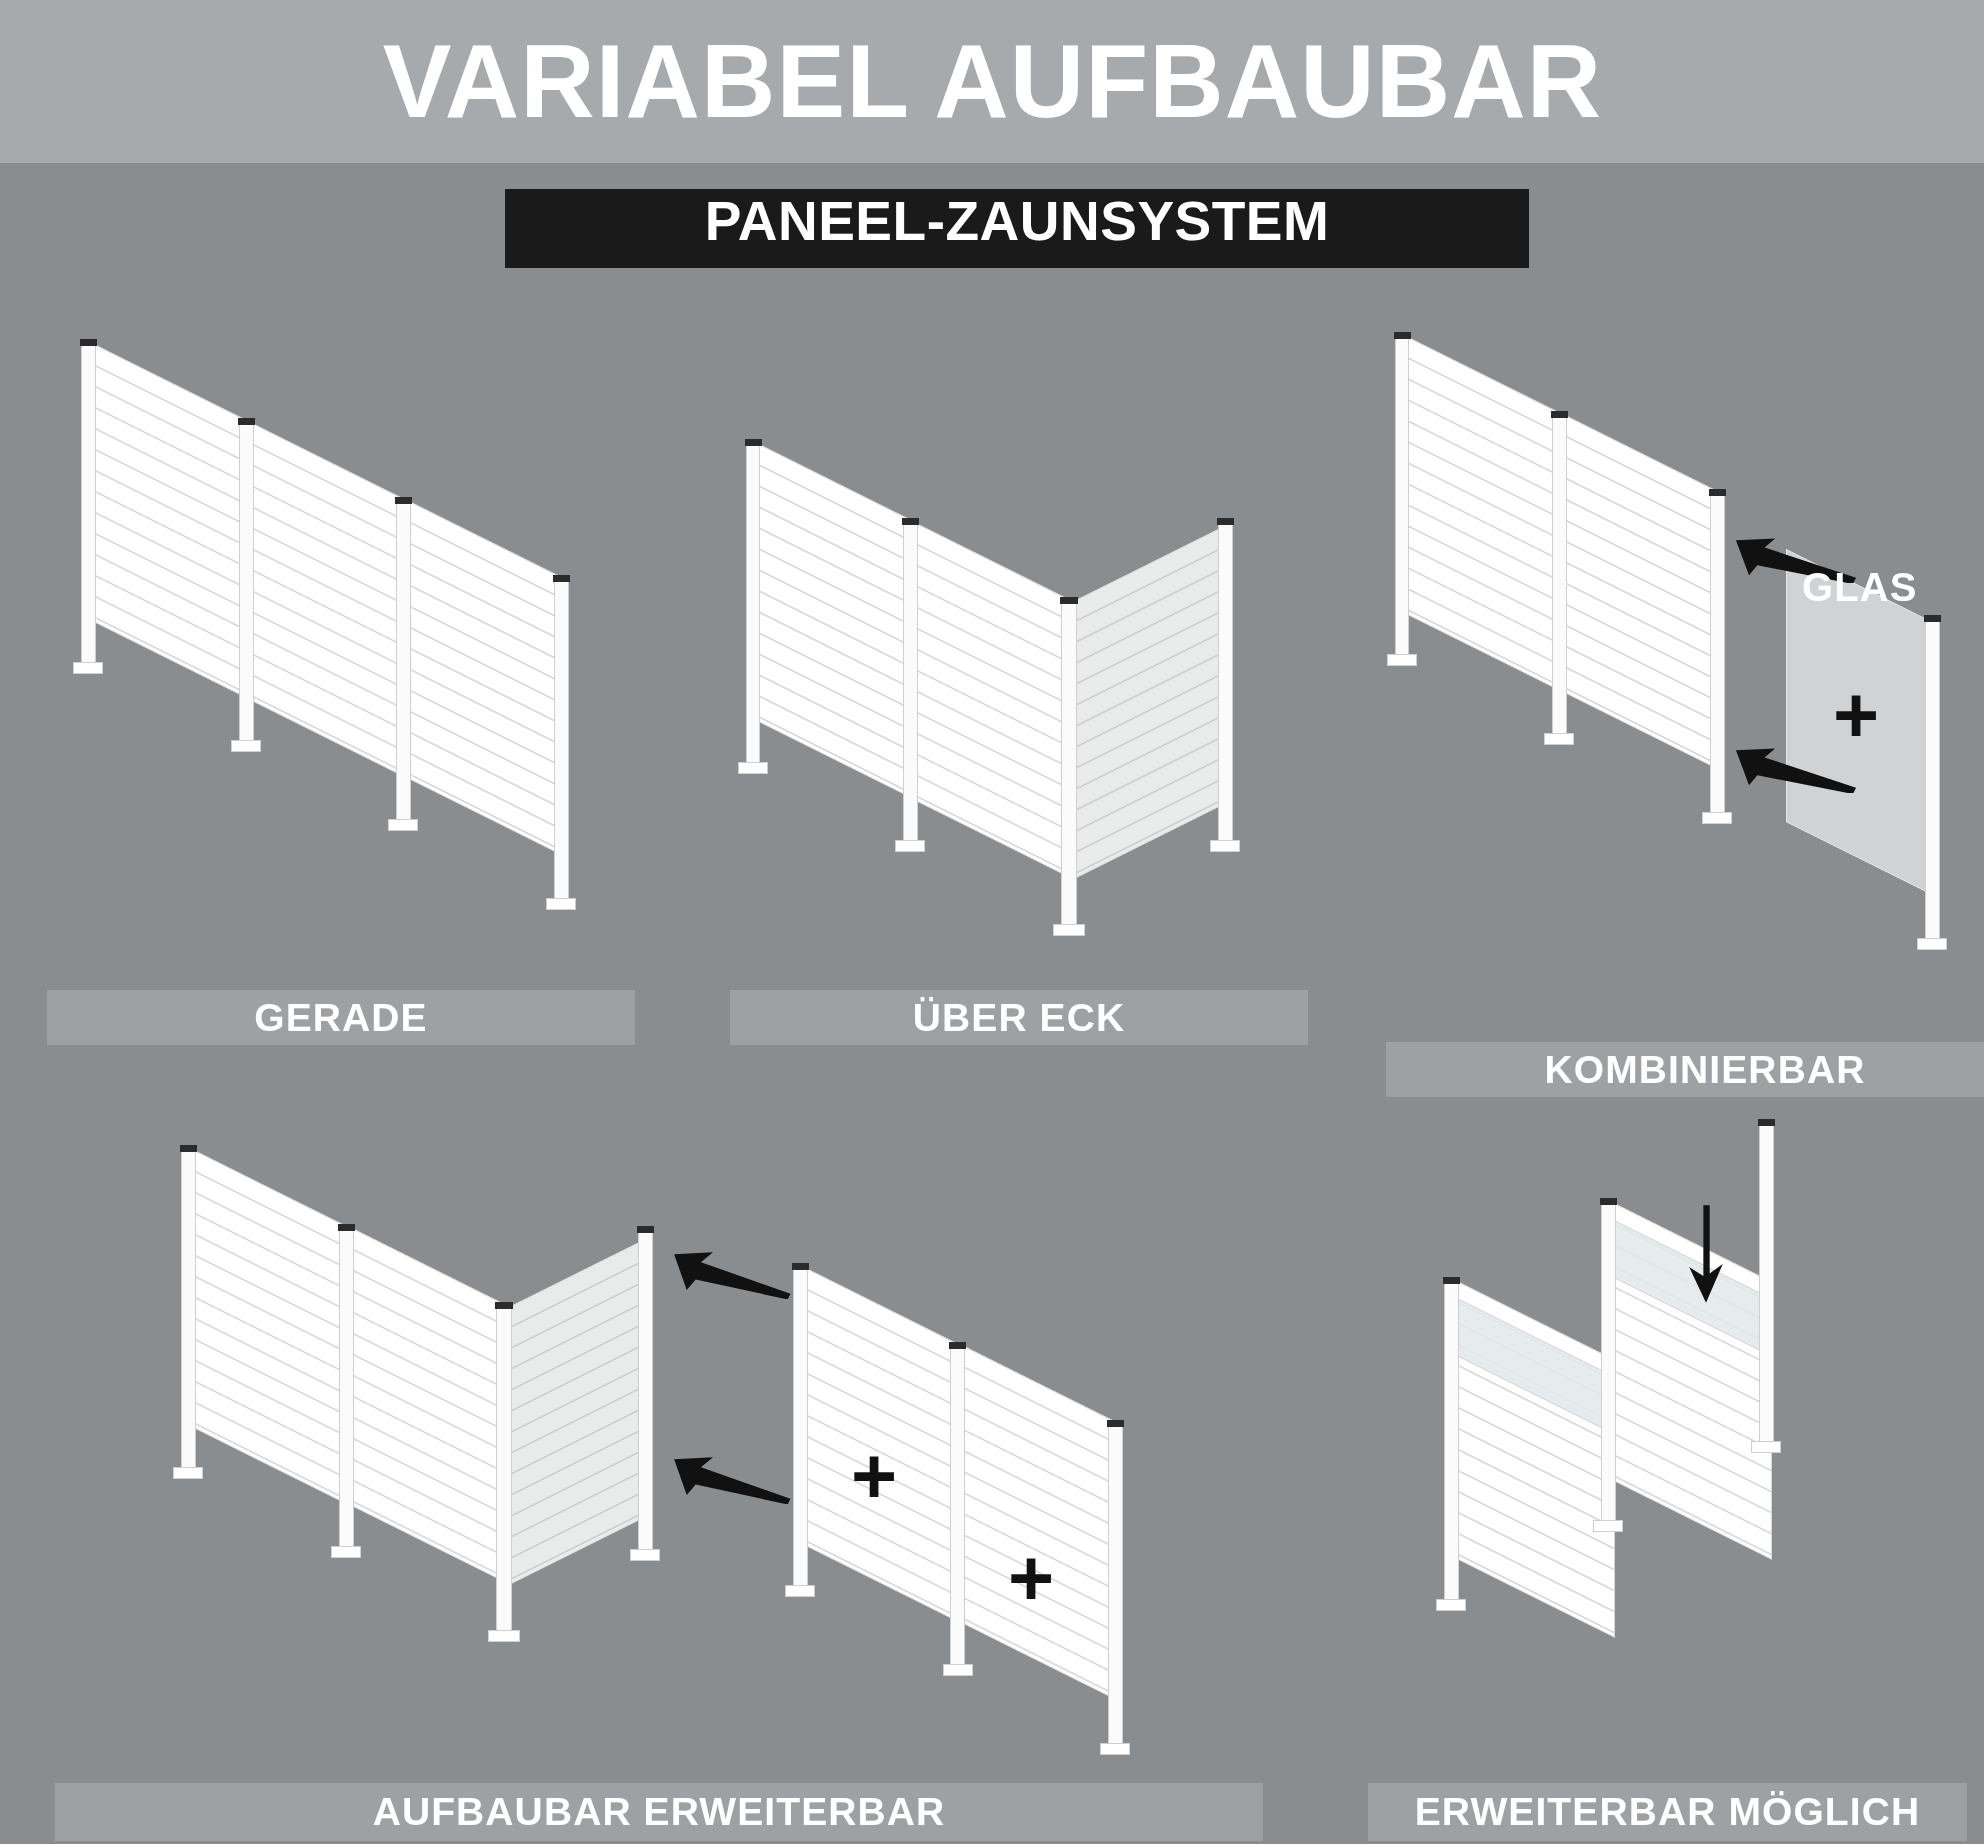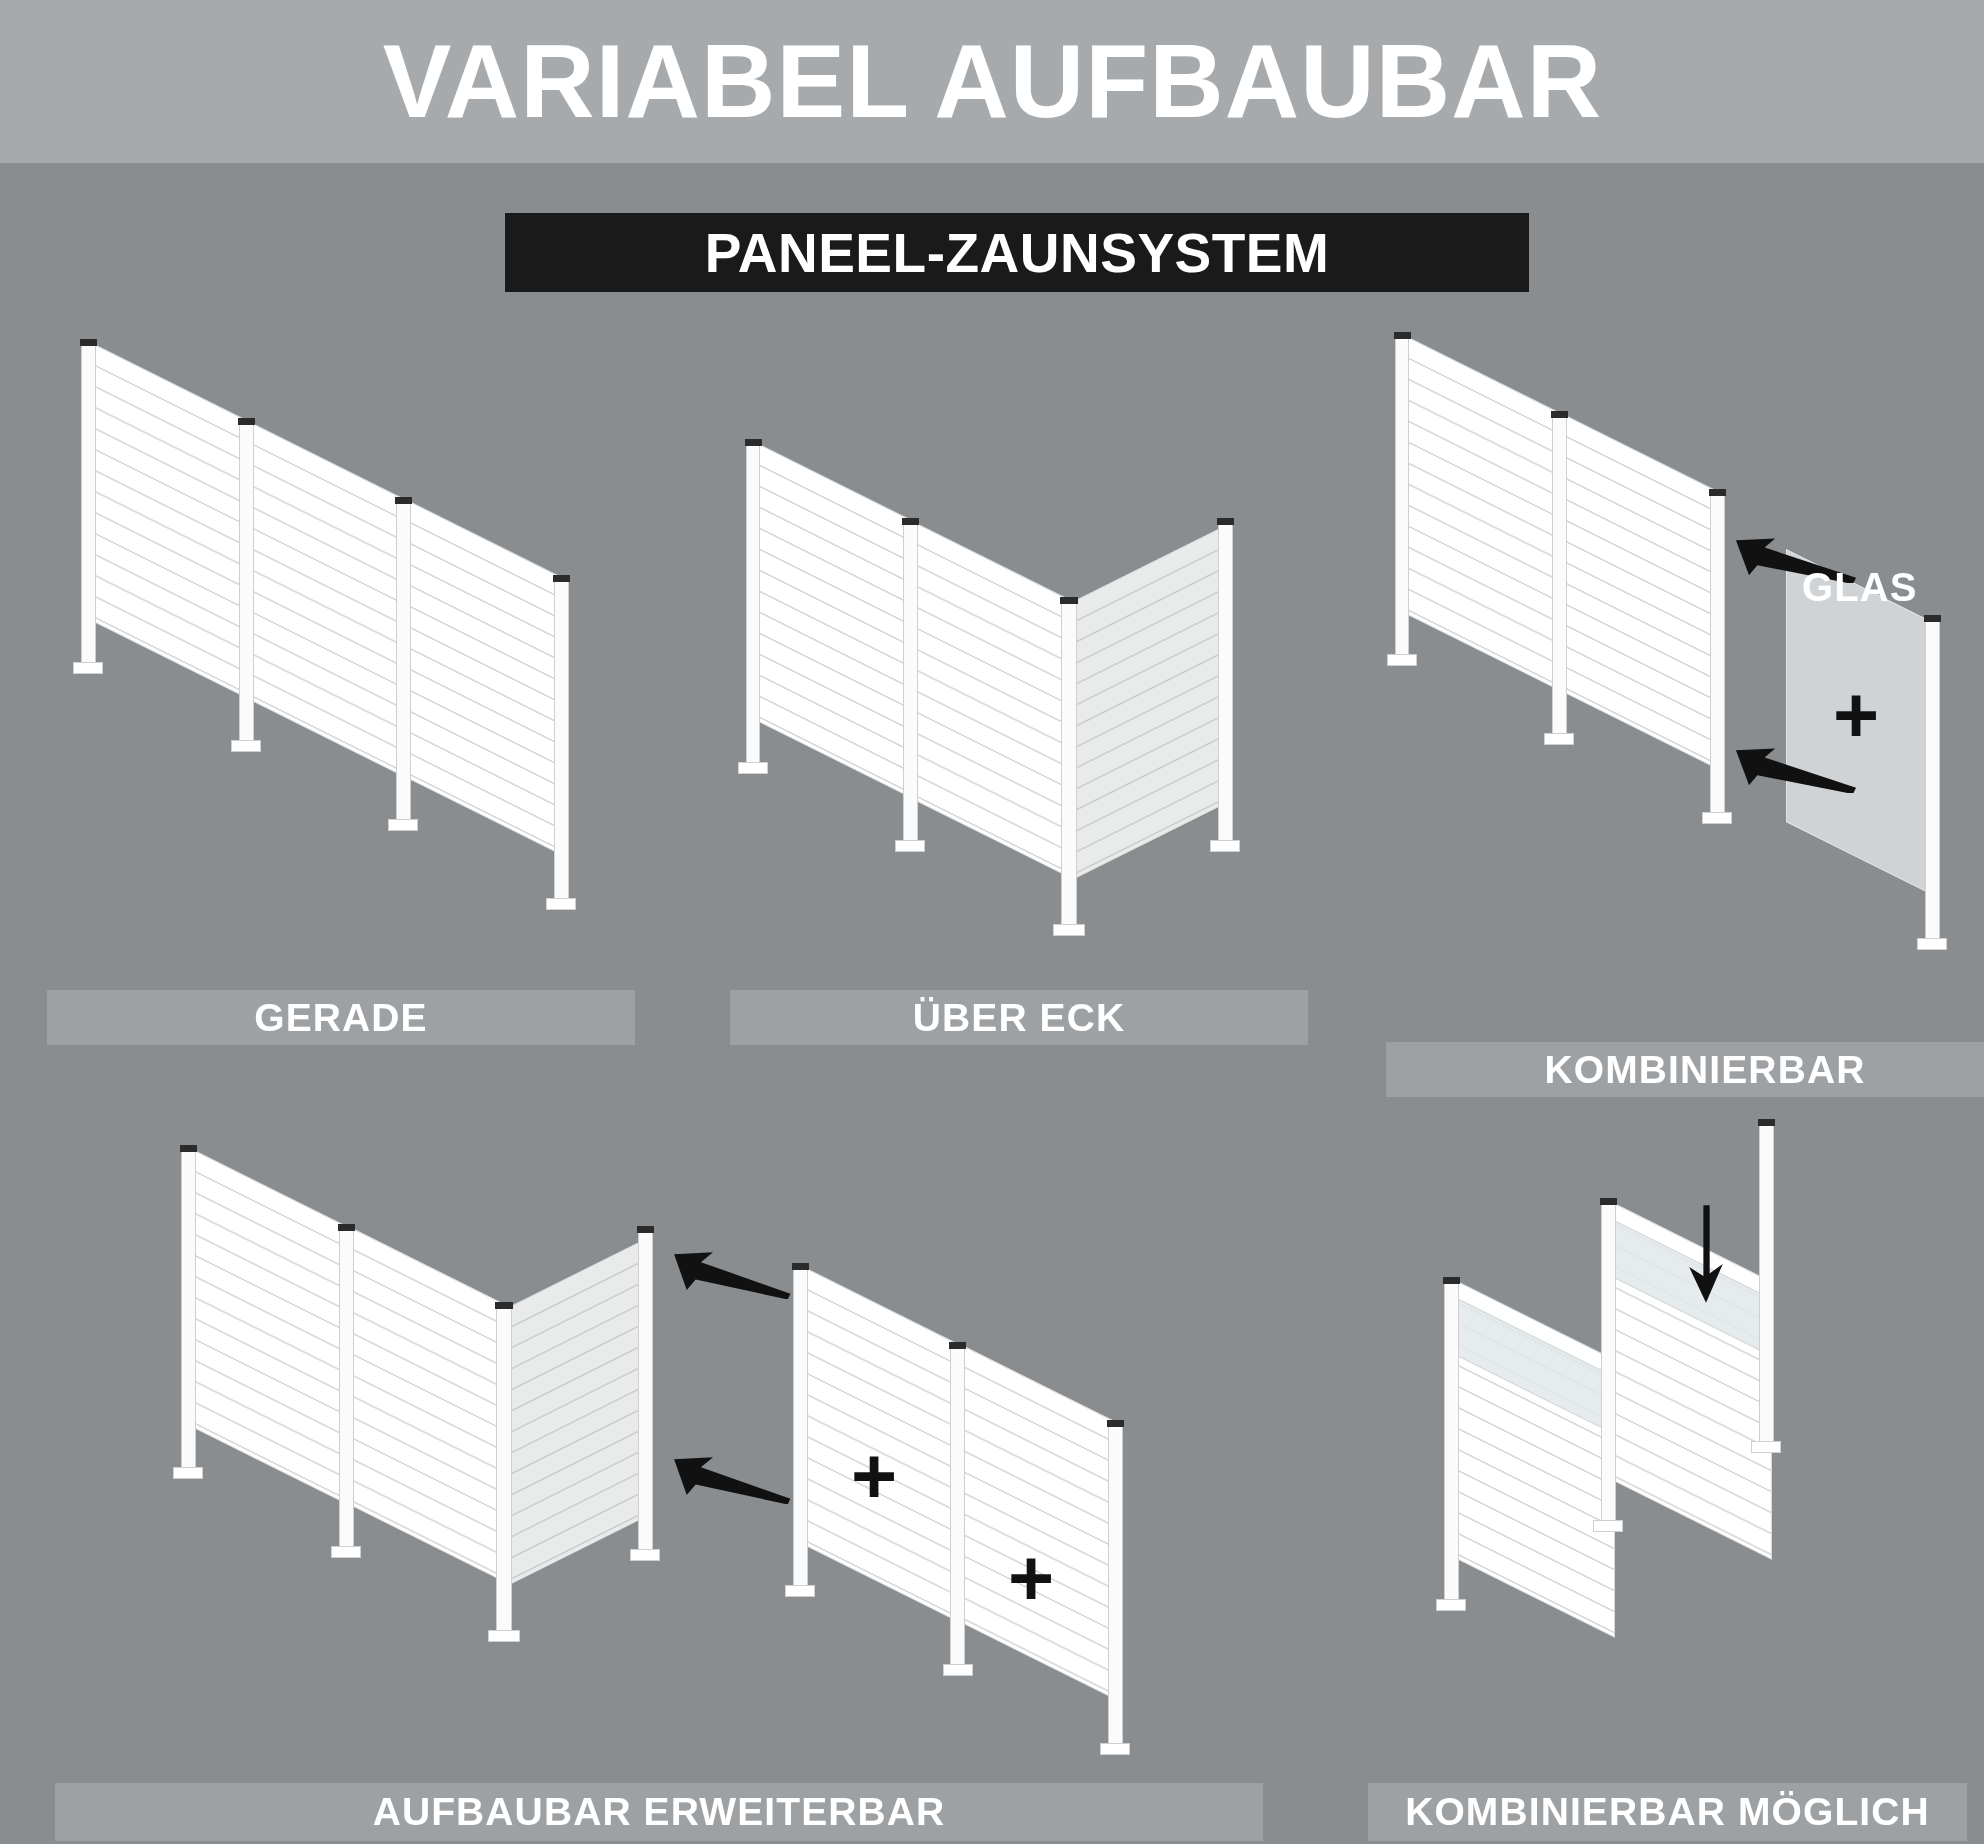--- a/index.html
+++ b/index.html
@@ -36,23 +36,21 @@
   }
 
   .subtitle-box {
     position: absolute;
     left: 505px;
     top: 189px;
     width: 1024px;
     height: 79px;
     background: #1a1a1a;
     display: flex;
-    align-items: center;
     justify-content: center;
-    margin-top: 24px;
   }
   .subtitle-text {
     color: #ffffff;
     font-size: 55px;
     font-weight: bold;
     letter-spacing: 0.5px;
     white-space: nowrap;
   }
 
   
@@ -352,15 +350,15 @@
   <div class="post" style="left:394px; top:-5.3px; width:14.7px; height:320px;"></div>
   <div class="post-cap" style="left:393px; top:-10px; width:17px; height:7.4px;"></div>
   <div class="post-foot" style="left:386px; top:312px; width:30px; height:11.6px;"></div>
 
   <svg class="arrow" style="left:320px; top:76px;" width="42" height="100" viewBox="0 0 80 190">
     <path d="M35 0 L35 135 L8 118 L40 186 L72 112 L47 130 L47 0 Z" fill="#111111"></path>
   </svg>
 </div>
 
 <div class="caption" style="left:1368px; top:1783px; width:599px; height:58px;">
-  <span>KOMBINIERBAR MÖGLICH</span>
+  <span>ERWEITERBAR MÖGLICH</span>
 </div>
 
 
 </body></html>

